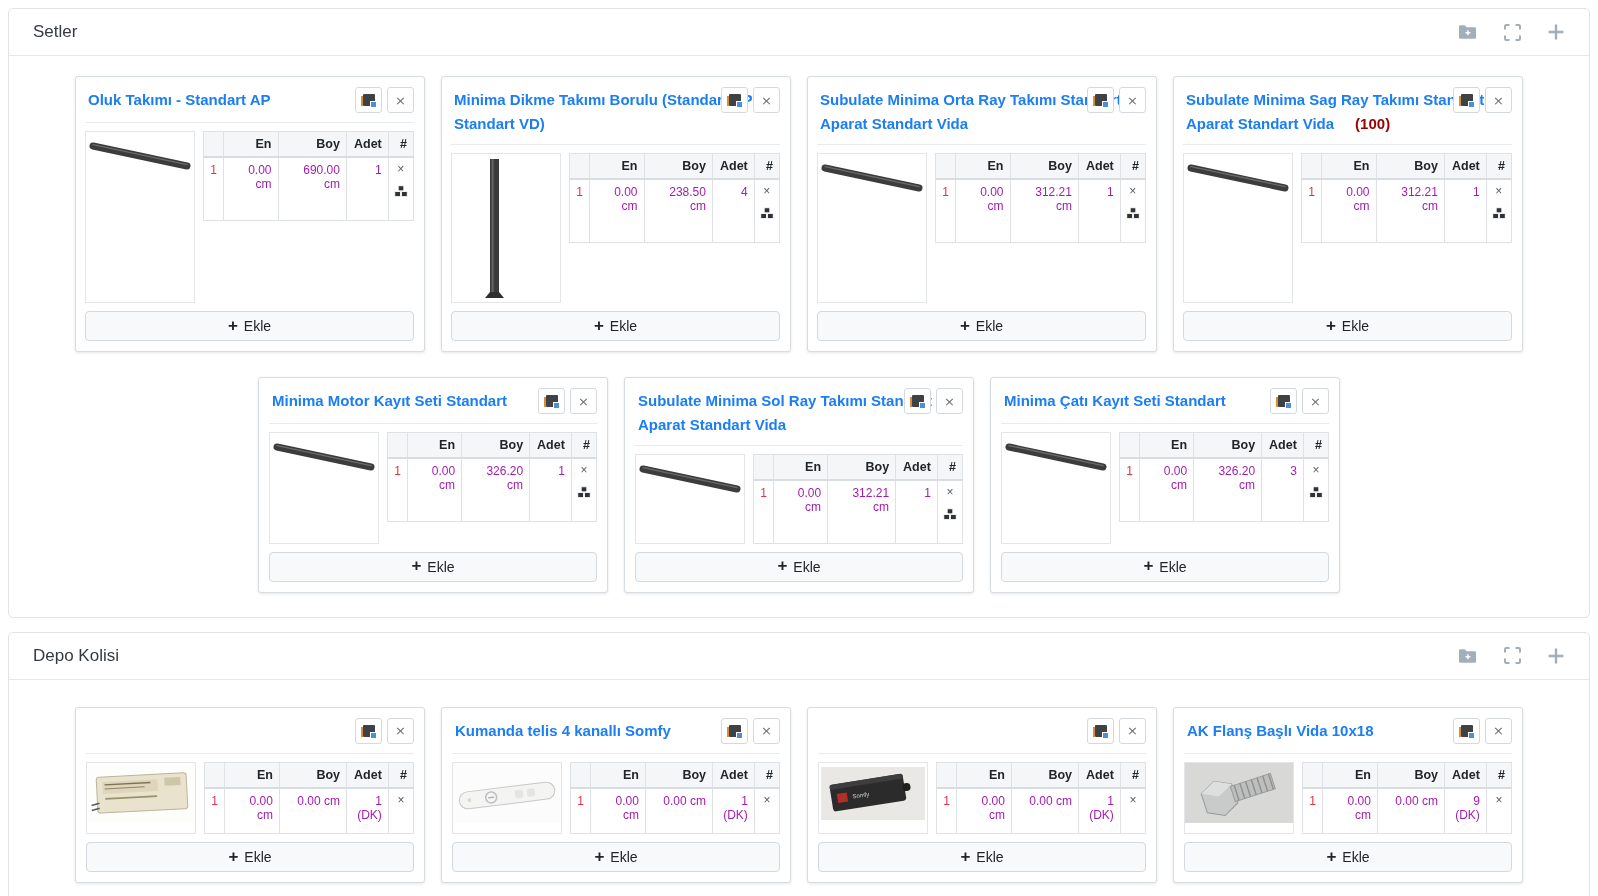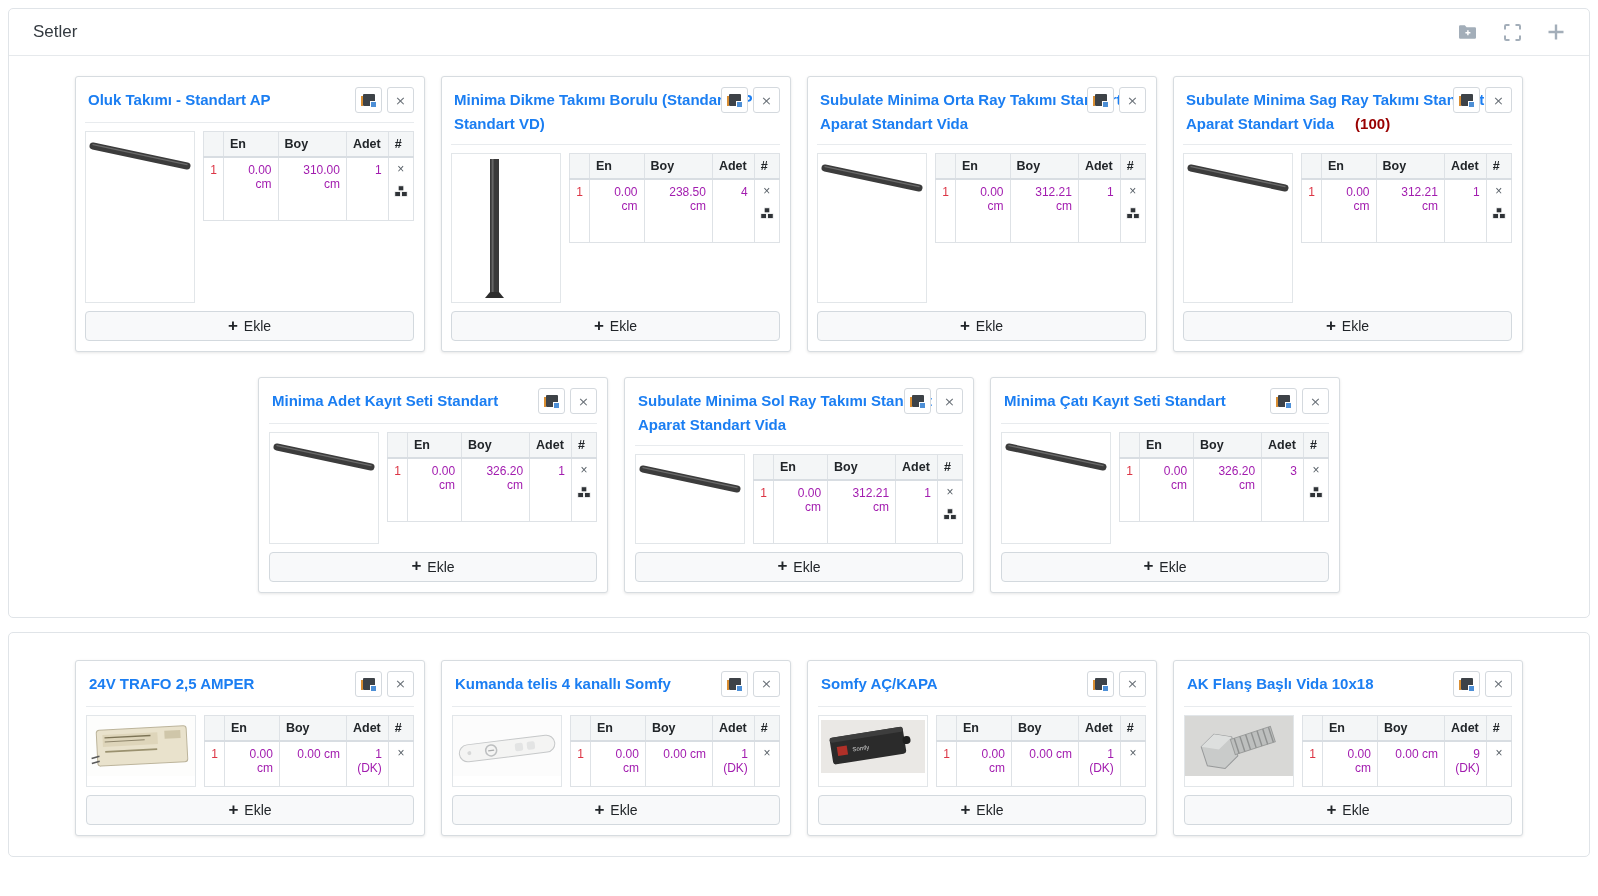--- a/index.html
+++ b/index.html
@@ -57,21 +57,21 @@
 
   .card-body { display:flex; gap:8px; flex:1; margin-top:8px; align-items:stretch; }
   .card-media {
     flex:0 0 110px; width:110px; border:1px solid #e2e6e9; background:#fff;
     overflow:hidden;
   }
   .card-media svg { display:block; }
 
   table.item-table { flex:1; border-collapse:collapse; align-self:flex-start; width:calc(100% - 118px); }
   .item-table th {
-    background:#f4f6f7; font-weight:700; font-size:12.5px; text-align:left;
+    background:#f4f6f7; font-weight:700; font-size:12.5px; text-align:right;
     padding:5px 6px; border:1px solid #dee2e6; border-bottom:2px solid #d8dde2; color:#212529;
   }
   .item-table td {
     border:1px solid #dee2e6; padding:5px 6px; font-size:12px;
     text-align:right; vertical-align:top;
   }
   .item-table .c-num { width:20px; }
   .item-table .c-en  { width:58px; }
   .item-table .c-boy { width:72px; }
   .item-table .c-adet{ width:42px; }
@@ -146,21 +146,21 @@
             <th class="c-en">En</th>
             <th class="c-boy">Boy</th>
             <th class="c-adet">Adet</th>
             <th class="c-ops">#</th>
           </tr>
         </thead>
         <tbody>
   <tr>
     <td class="num">1</td>
     <td class="val">0.00 cm</td>
-    <td class="val">310.00 cm</td>
+    <td class="val">690.00 cm</td>
     <td class="val">1</td>
     <td class="ops">
       <button class="ops-close">×</button>
     <button class="cubes-btn"><svg width="14" height="13" viewBox="0 0 14 13">
                       <g fill="#2f3337" stroke="#ffffff" stroke-width="0.8">
                         <rect x="4.2" y="0.8" width="5.6" height="5"></rect>
                         <rect x="0.8" y="6.6" width="5.6" height="5"></rect>
                         <rect x="7.6" y="6.6" width="5.6" height="5"></rect>
                       </g>
                     </svg></button>
@@ -336,21 +336,21 @@
       </table>
     </div>
     <button class="add-btn">
       <span class="add-plus">+</span>
       <span>Ekle</span>
     </button>
   </div>
 
   <div class="card md">
     <div class="card-header">
-      <div class="card-title"><span class="title-text">Minima Adet Kayıt Seti Standart</span><span class="title-suffix"></span></div>
+      <div class="card-title"><span class="title-text">Minima Motor Kayıt Seti Standart</span><span class="title-suffix"></span></div>
       <div class="card-actions">
         <button class="icon-btn">
               <span class="note-glyph"></span>
             </button>
         <button class="icon-btn">
               <span class="close-glyph">×</span>
             </button>
       </div>
     </div>
     <div class="card-body">
@@ -502,24 +502,47 @@
     </div>
     <button class="add-btn">
       <span class="add-plus">+</span>
       <span>Ekle</span>
     </button>
   </div>
 </div>
 </section>
 
 <section class="panel">
+  <div class="panel-header">
+    <div class="panel-title">Depo Kolisi</div>
+    <div class="panel-icons">
+      <button class="panel-icon-btn">
+        <svg width="20" height="16" viewBox="0 0 20 16">
+          <path d="M1 2.5 a1.2 1.2 0 0 1 1.2-1.2 h4.6 l1.8 2 h8.2 a1.2 1.2 0 0 1 1.2 1.2 v9 a1.2 1.2 0 0 1 -1.2 1.2 h-14.6 a1.2 1.2 0 0 1 -1.2-1.2 z" fill="#a3aeb9"></path>
+          <path d="M9.9 6.3 v5 M7.4 8.8 h5" stroke="#ffffff" stroke-width="1.5"></path>
+        </svg>
+      </button>
+      <button class="panel-icon-btn">
+        <svg width="17" height="17" viewBox="0 0 17 17" fill="none" stroke="#a3aeb9" stroke-width="2">
+          <path d="M1 5.5 V2.2 A1.2 1.2 0 0 1 2.2 1 H5.5"></path>
+          <path d="M11.5 1 H14.8 A1.2 1.2 0 0 1 16 2.2 V5.5"></path>
+          <path d="M16 11.5 V14.8 A1.2 1.2 0 0 1 14.8 16 H11.5"></path>
+          <path d="M5.5 16 H2.2 A1.2 1.2 0 0 1 1 14.8 V11.5"></path>
+        </svg>
+      </button>
+      <button class="panel-icon-btn">
+        <svg width="18" height="18" viewBox="0 0 18 18" stroke="#a3aeb9" stroke-width="2.4">
+          <path d="M9 1.5 V16.5 M1.5 9 H16.5"></path>
+        </svg>
+      </button>
+    </div>
+  </div>
   <div class="cards tight">
   <div class="card sm">
     <div class="card-header">
-      <div class="card-title"><span class="title-text">24V TRAFO 2,5 AMPER</span><span class="title-suffix"></span></div>
       <div class="card-actions">
         <button class="icon-btn">
               <span class="note-glyph"></span>
             </button>
         <button class="icon-btn">
               <span class="close-glyph">×</span>
             </button>
       </div>
     </div>
     <div class="card-body">
@@ -617,21 +640,20 @@
       </table>
     </div>
     <button class="add-btn">
       <span class="add-plus">+</span>
       <span>Ekle</span>
     </button>
   </div>
 
   <div class="card sm">
     <div class="card-header">
-      <div class="card-title"><span class="title-text">Somfy AÇ/KAPA</span><span class="title-suffix"></span></div>
       <div class="card-actions">
         <button class="icon-btn">
               <span class="note-glyph"></span>
             </button>
         <button class="icon-btn">
               <span class="close-glyph">×</span>
             </button>
       </div>
     </div>
     <div class="card-body">

